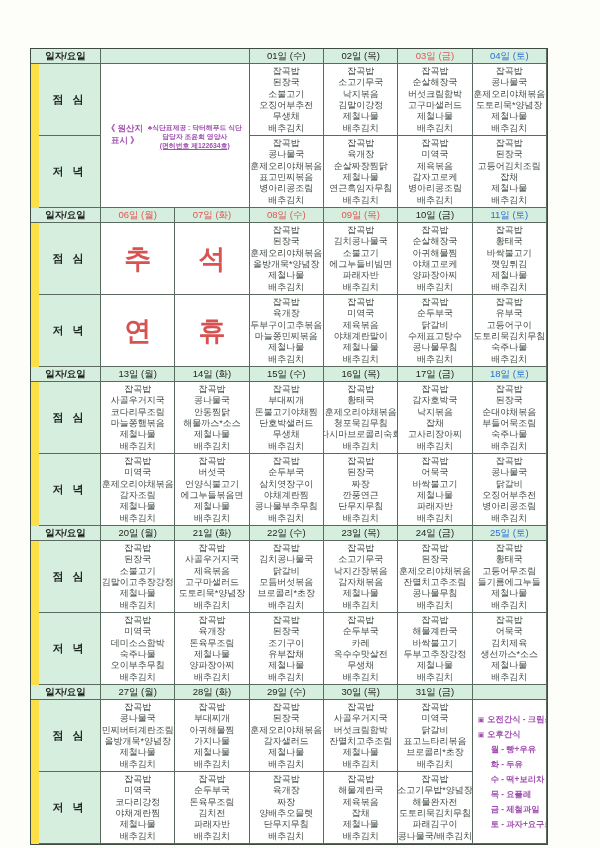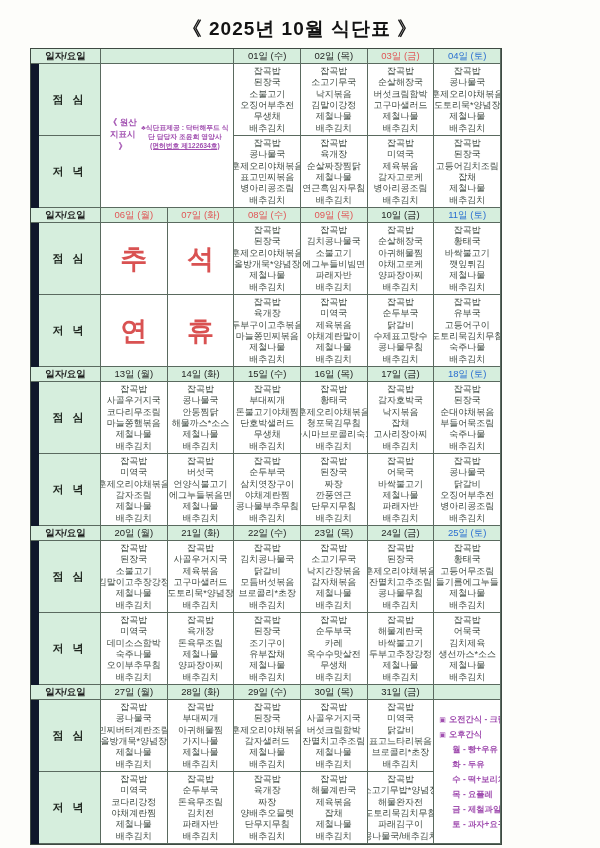--- a/index.html
+++ b/index.html
@@ -7,22 +7,22 @@
     width:600px;height:848px;background:#fdfdfa;
     font-family:"Liberation Sans","DejaVu Sans",sans-serif;
     color:#2e352f;
   }
   .page{position:relative;width:600px;height:848px;overflow:hidden;}
   .doc-title{
     text-align:center;padding-top:16px;font-size:19px;font-weight:bold;
     letter-spacing:1px;color:#131313;
   }
   .meal-table{
-    position:absolute;left:30px;top:48px;width:472px;
-    border:1.5px solid #3e4a42;box-sizing:border-box;background:#0f172a;
+    position:absolute;left:30px;top:48px;width:518px;
+    border:1.5px solid #3e4a42;box-sizing:border-box;background:#fde047;
   }
   .week-section{
     display:grid;
     grid-template-columns:70px repeat(6,1fr);
     grid-template-rows:15px 72px 72px;
   }
   .cell{
     border-right:1px solid #5a6a5f;border-bottom:1px solid #5a6a5f;
     box-sizing:border-box;display:flex;align-items:center;justify-content:center;
     overflow:hidden;
@@ -58,21 +58,20 @@
     padding:0 5px;white-space:nowrap;
   }
   .snack-line{display:flex;align-items:center;gap:3px;}
   .snack-icon{font-size:7px;}
   .snack-day{padding-left:13px;}
 </style>
 </head>
 <body>
 
 <div class="page">
-  <div class="doc-title">《 2025년 10월 식단표 》</div>
   <div class="meal-table" id="meal-table">
       <div class="week-section">
         <div class="cell green hdr" style="grid-area: 1 / 1;">일자/요일</div>
         <div class="cell green" style="grid-area: 1 / 2 / auto / span 2;"></div>
         <div class="cell green date-cell c-black" style="grid-area: 1 / 4;">01일 (수)</div>
         <div class="cell green date-cell c-black" style="grid-area: 1 / 5;">02일 (목)</div>
         <div class="cell green date-cell c-red" style="grid-area: 1 / 6;">03일 (금)</div>
         <div class="cell green date-cell c-blue" style="grid-area: 1 / 7;">04일 (토)</div>
         <div class="cell green label-cell" style="grid-area: 2 / 1;">점 심</div>
         <div class="cell green label-cell" style="grid-area: 3 / 1;">저 녁</div>

